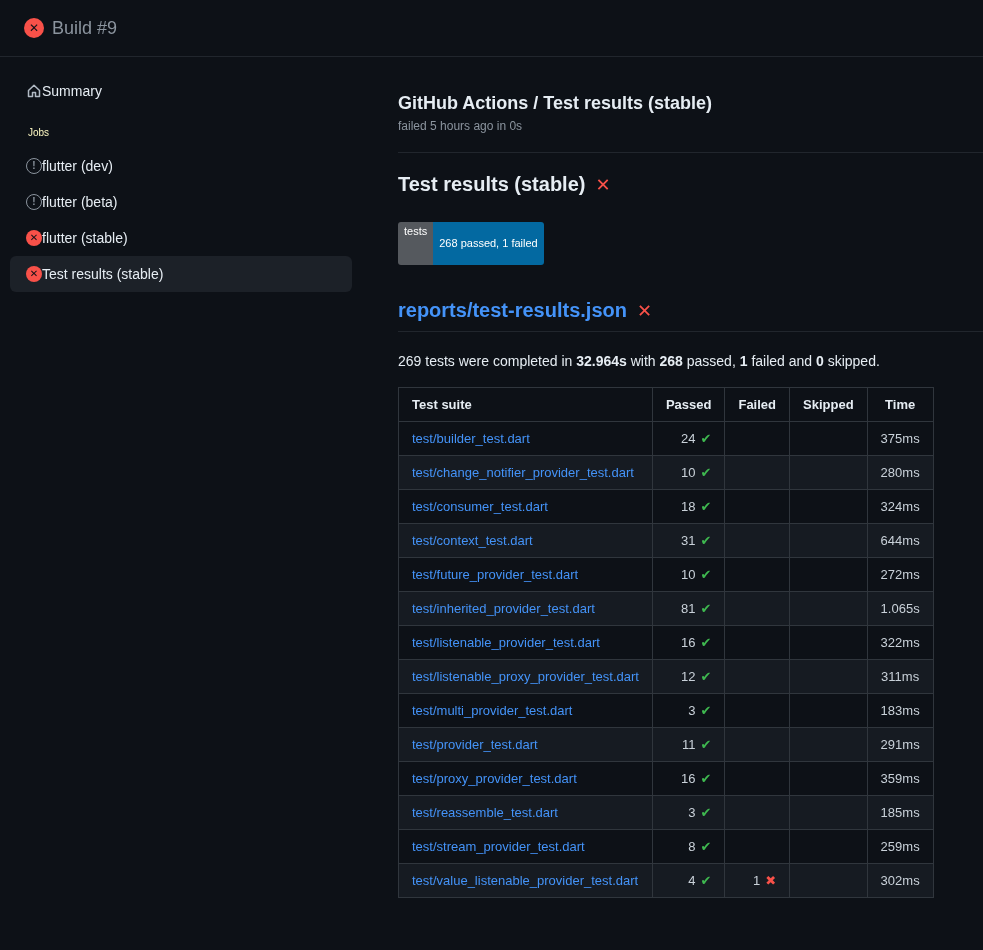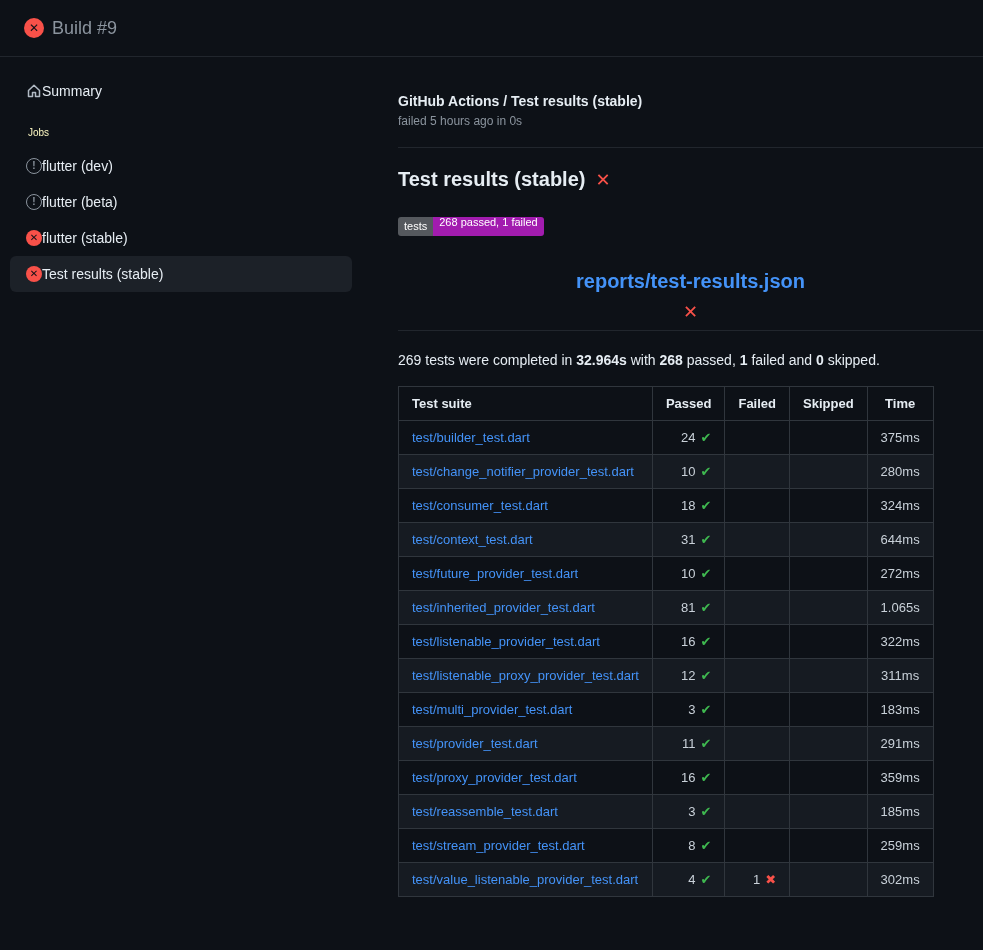--- a/index.html
+++ b/index.html
@@ -44,37 +44,36 @@
     width: 16px; height: 16px; border-radius: 50%; flex-shrink: 0;
     display: flex; align-items: center; justify-content: center;
     font-size: 10px; font-weight: bold; line-height: 1;
   }
   .job-icon.warning { border: 1.5px solid #8b949e; color: #8b949e; }
   .job-icon.failed { background: #f85149; color: #0d1117; }
   .home-svg { flex-shrink: 0; display: block; }
 
   
   .main { flex: 1; padding: 36px 0 0 26px; min-width: 0; }
-  .breadcrumb { font-size: 14px; font-weight: 700; color: #e6edf3; }
+  .breadcrumb { font-size: 18px; font-weight: 700; color: #e6edf3; }
   .run-meta { font-size: 12px; color: #8b949e; margin-top: 5px; }
   .divider { border: 0; border-top: 1px solid #21262d; margin: 19px 0 0 0; }
 
   .section-title-row { display: flex; align-items: center; gap: 10px; margin-top: 20px; }
   .section-title { font-size: 20px; font-weight: 700; color: #e6edf3; }
   .red-x { color: #f85149; font-size: 18px; font-weight: bold; line-height: 1; }
 
   .badge { display: inline-flex; margin-top: 26px; border-radius: 3px; overflow: hidden; font-size: 11px; line-height: 1; }
   .badge-label { background: #55595e; color: #ffffff; padding: 4px 6px; }
-  .badge-value { background: #a21caf; color: #ffffff; padding: 0 6px; }
+  .badge-value { background: #0369a1; color: #ffffff; padding: 16px 6px; }
 
   .report-title-row {
     display: flex; align-items: center; gap: 10px;
     margin-top: 34px; padding-bottom: 9px;
     border-bottom: 1px solid #21262d;
-    flex-direction: column;
   }
   .report-title { font-size: 20px; font-weight: 700; color: #4493f8; }
 
   .summary-line { margin-top: 21px; font-size: 14px; color: #e6edf3; }
   .summary-line b { font-weight: 700; }
 
   
   table.results {
     border-collapse: collapse;
     margin-top: 18px;

